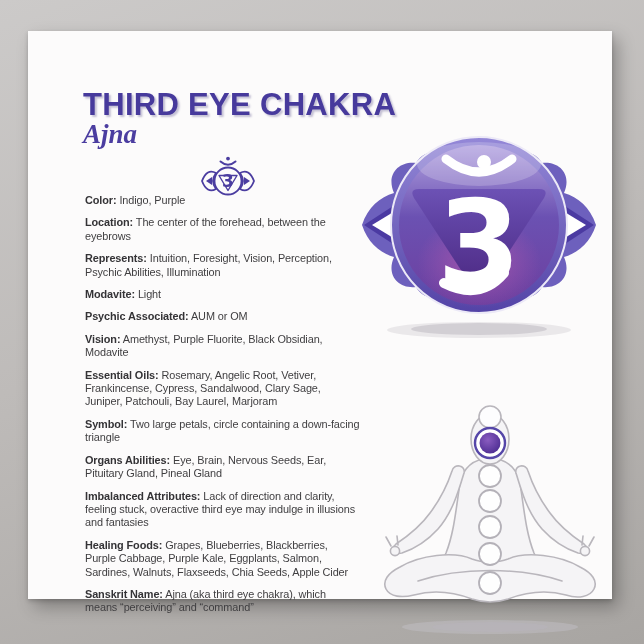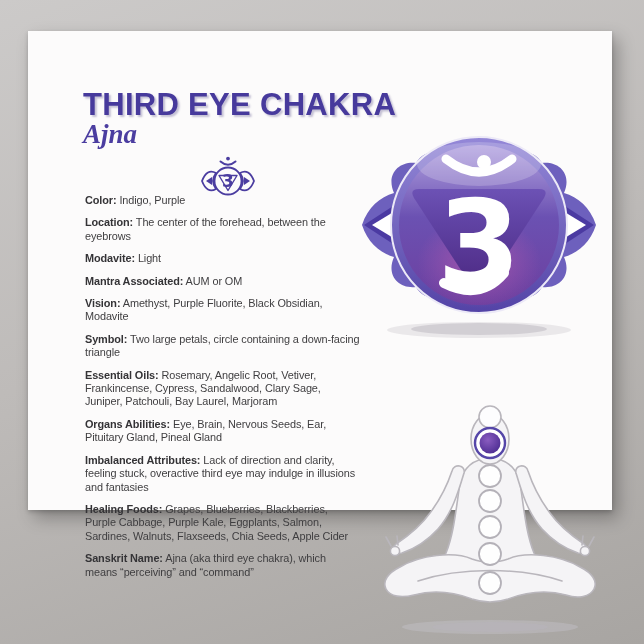--- a/index.html
+++ b/index.html
@@ -3,21 +3,21 @@
 <meta charset="utf-8">
 <style>
   html,body{margin:0;padding:0;}
   body{
     width:644px;height:644px;overflow:hidden;
     font-family:"Liberation Sans",sans-serif;
     background:linear-gradient(160deg,#cccac9 0%,#bebbb9 45%,#a8a5a2 100%);
     position:relative;
   }
   .poster{
-    position:absolute;left:28px;top:31px;width:584px;height:479px;
+    position:absolute;left:28px;top:31px;width:584px;height:568px;
     background:#fcfbfb;
     box-shadow:6px 8px 16px rgba(0,0,0,.28), 0 2px 4px rgba(0,0,0,.18);
   }
   .title{
     position:absolute;left:55px;top:56px;width:300px;margin:0;
     font-size:31px;font-weight:800;letter-spacing:.3px;
     color:#473a9c;text-shadow:2px 2px 2px rgba(50,40,110,.28);
     white-space:nowrap;
   }
   .subtitle{
@@ -55,25 +55,26 @@
       <circle cx="29" cy="3.6" r="1.9"></circle>
       <path d="M 7,26 L 13,22 L 13,30 Z"></path>
       <path d="M 51,26 L 45,22 L 45,30 Z"></path>
       <text x="29" y="32" text-anchor="middle" font-family="DejaVu Sans, sans-serif" font-weight="bold" font-size="17">3</text>
     </g>
   </svg>
 
   <div class="info-col">
     <p class="sec"><b>Color:</b> <span>Indigo, Purple</span></p>
     <p class="sec"><b>Location:</b> <span>The center of the forehead, between the eyebrows</span></p>
+    <p class="sec"><b>Represents:</b> <span>Intuition, Foresight, Vision, Perception, Psychic Abilities,  Illumination</span></p>
     <p class="sec"><b>Modavite:</b> <span>Light</span></p>
-    <p class="sec"><b>Mantra Associated:</b> <span>AUM or OM</span></p>
+    <p class="sec"><b>Psychic Associated:</b> <span>AUM or OM</span></p>
     <p class="sec"><b>Vision:</b> <span>Amethyst, Purple Fluorite, Black Obsidian, Modavite</span></p>
+    <p class="sec"><b>Essential Oils:</b> <span>Rosemary, Angelic Root, Vetiver, Frankincense, Cypress, Sandalwood, Clary Sage, Juniper, Patchouli, Bay Laurel, Marjoram</span></p>
     <p class="sec"><b>Symbol:</b> <span>Two large petals, circle containing a down-facing triangle</span></p>
-    <p class="sec"><b>Essential Oils:</b> <span>Rosemary, Angelic Root, Vetiver, Frankincense, Cypress, Sandalwood, Clary Sage, Juniper, Patchouli, Bay Laurel, Marjoram</span></p>
     <p class="sec"><b>Organs Abilities:</b> <span>Eye, Brain, Nervous Seeds, Ear, Pituitary Gland, Pineal Gland</span></p>
     <p class="sec"><b>Imbalanced Attributes:</b> <span>Lack of direction and clarity,  feeling stuck, overactive third eye may indulge in illusions and fantasies</span></p>
     <p class="sec"><b>Healing Foods:</b> <span>Grapes, Blueberries, Blackberries, Purple Cabbage, Purple Kale, Eggplants, Salmon, Sardines, Walnuts, Flaxseeds, Chia Seeds, Apple Cider</span></p>
     <p class="sec"><b>Sanskrit Name:</b> <span>Ajna (aka third eye chakra), which means “perceiving” and “command”</span></p>
   </div>
 
   <svg class="emblem" width="252" height="216" viewBox="0 0 252 216">
     <defs>
       <linearGradient id="ringGrad" x1="0" y1="0" x2="0" y2="1">
         <stop offset="0" stop-color="#9488d8"></stop>

